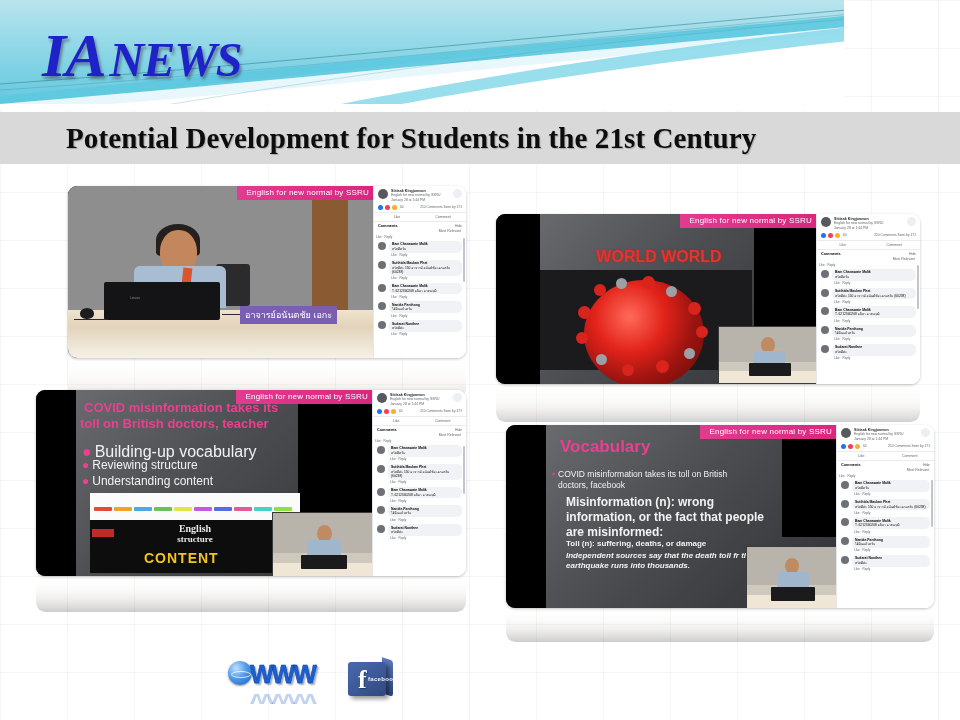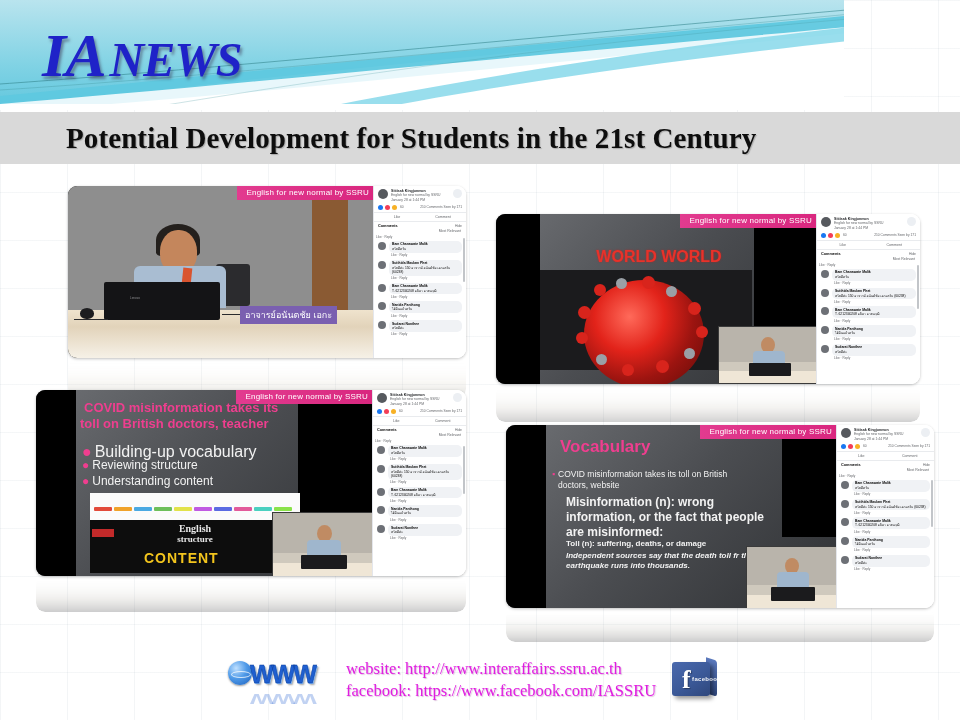--- a/index.html
+++ b/index.html
@@ -643,21 +643,21 @@
     <div class="shot-inner">
       <div class="vid" style="width:330px;height:183px;">
         <div class="stage">
           <div class="slidebg"></div>
           <div class="blackbar" style="left:0;top:0;width:40px;height:183px;border-radius:8px 0 0 8px;"></div>
           <div class="blackbar" style="left:276px;top:0;width:54px;height:112px;"></div>
           <div class="s-pink" style="left:54px;top:12px;font-size:17px;">Vocabulary</div>
           <div class="s-wht" style="left:46px;top:44px;font-size:8.5px;width:215px;">
             <span class="s-bul">▪</span><span>COVID  misinformation  takes  its  toll  on  British</span>
           </div>
-          <div class="s-wht" style="left:52px;top:55px;font-size:8.5px;">doctors, website</div>
+          <div class="s-wht" style="left:52px;top:55px;font-size:8.5px;">doctors, facebook</div>
           <div class="s-wht" style="left:60px;top:70px;font-size:12px;width:200px;font-weight:bold;">Misinformation (n): wrong information, or the fact that people are misinformed:</div>
           <div class="s-wht" style="left:60px;top:114px;font-size:8px;width:200px;font-weight:bold;">Toll (n): suffering, deaths, or damage</div>
           <div class="s-wht" style="left:60px;top:126px;font-size:8px;width:196px;font-style:italic;font-weight:bold;">Independent sources say that the death toll fr the earthquake runs into thousands.</div>
           <div class="inset" style="left:240px;top:121px;width:90px;height:62px;">
             <div class="ins-wall"></div>
             <div class="ins-desk"></div>
             <div class="ins-head" style="left:38px;top:11px;width:14px;height:16px;"></div>
             <div class="ins-body" style="left:30px;top:25px;width:32px;height:22px;"></div>
             <div class="ins-lap" style="left:24px;top:40px;width:44px;height:14px;"></div>
           </div>
@@ -749,24 +749,20 @@
   <div class="reflection" style="left:506px;top:608px;width:428px;height:34px;
               background:linear-gradient(180deg,#3a3a3c 0%,#a5a094 42%,#ffffff 100%);"></div>
 
   <div id="footer">
     <div id="footer-row">
       <div class="www">
         <div class="globe"></div>
         <div class="txt">WWW</div>
         <div class="refl">WWW</div>
       </div>
-      <div id="urls">
-        <div>website: http://www.interaffairs.ssru.ac.th</div>
-        <div>facebook: https://www.facebook.com/IASSRU</div>
-      </div>
       <div class="fbcube">
         <div class="side"></div>
         <div class="face">
           <span class="f">f</span>
           <span class="word">facebook</span>
         </div>
       </div>
     </div>
   </div>
 

